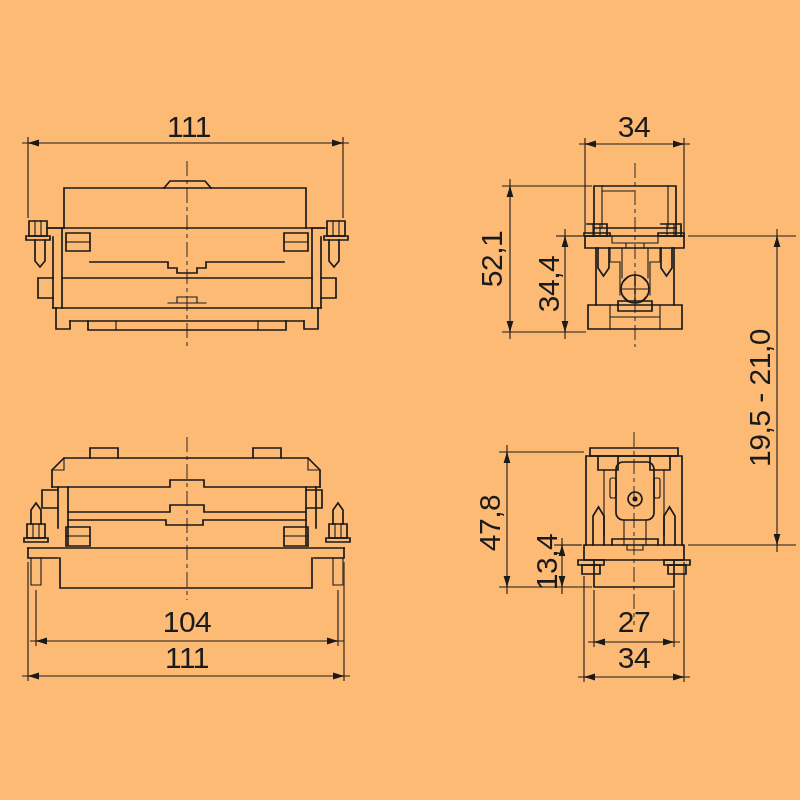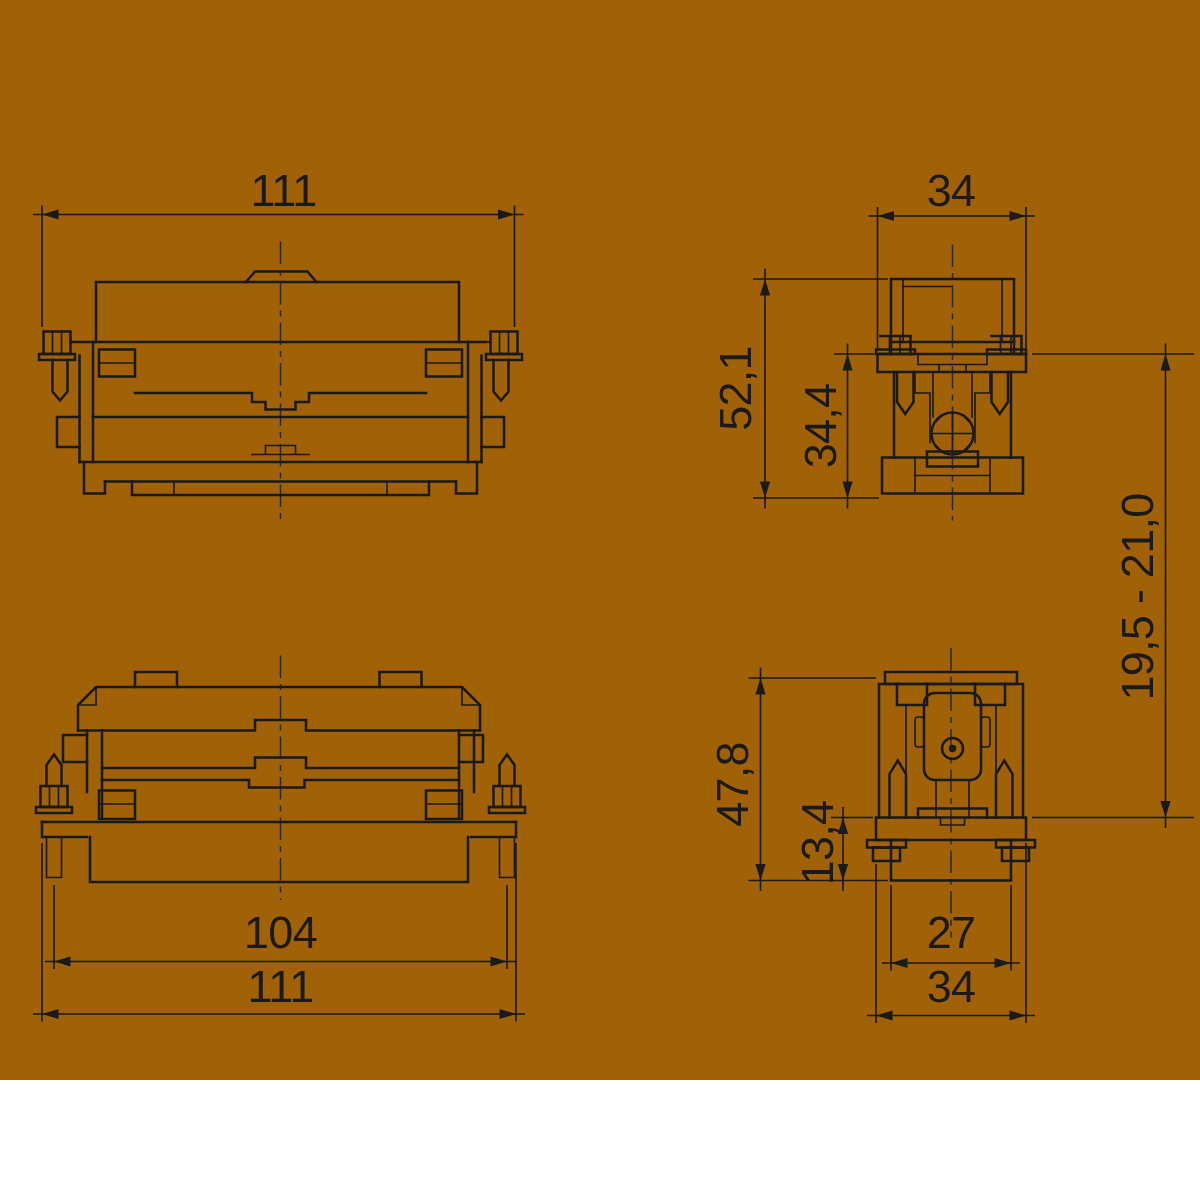--- a/index.html
+++ b/index.html
@@ -1,16 +1,16 @@
 <!DOCTYPE html>
 <html><head>
 <meta charset="utf-8">
 <style>
   html,body{margin:0;padding:0;background:#ffffff;}
-  .stage{width:800px;height:720px;background:#a16207;position:relative;overflow:hidden;}
+  .stage{width:800px;height:800px;background:#fdba74;position:relative;overflow:hidden;}
   svg{display:block;}
   .e  { fill:none; stroke:#1a1a1a; stroke-width:1.7; stroke-linejoin:miter; stroke-linecap:square; }
   .e2 { fill:none; stroke:#1a1a1a; stroke-width:1.1; stroke-linejoin:miter; stroke-linecap:square; }
   .d  { fill:none; stroke:#1a1a1a; stroke-width:1.1; stroke-linecap:butt; }
   .cl { fill:none; stroke:#2a2a2a; stroke-width:1; stroke-dasharray:15 4 4 4; }
   .ah { fill:#1a1a1a; stroke:none; }
   .dt { font-family:"Liberation Sans", sans-serif; font-size:30px; letter-spacing:-0.5px; fill:#1a1a1a; }
 </style>
 </head>
 <body>

